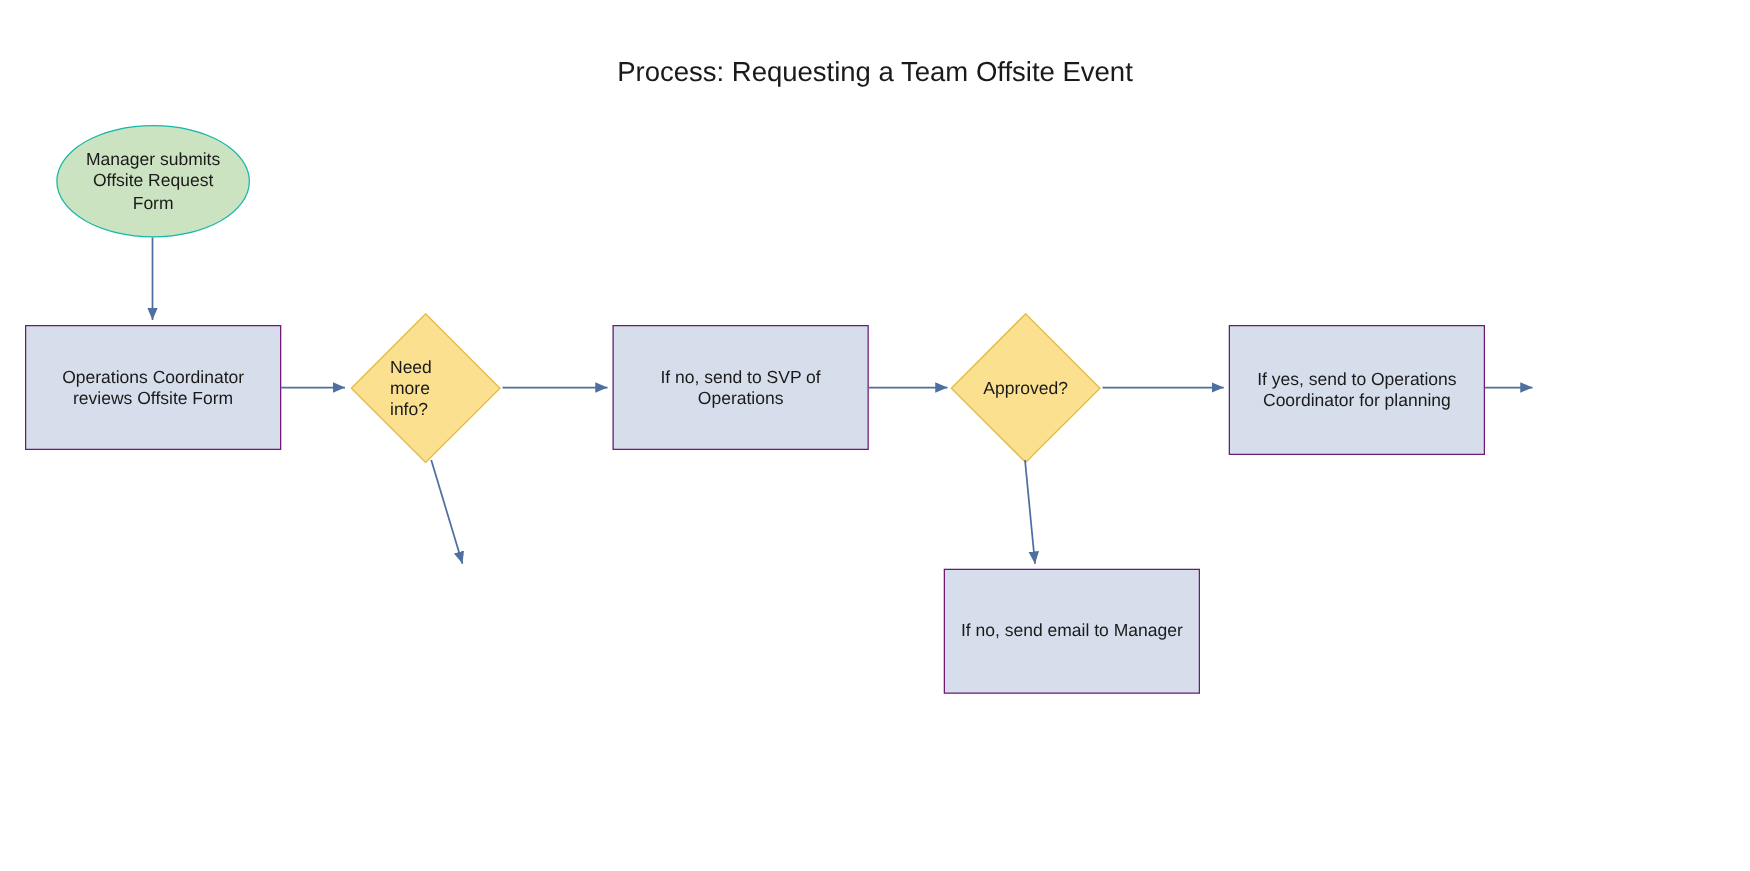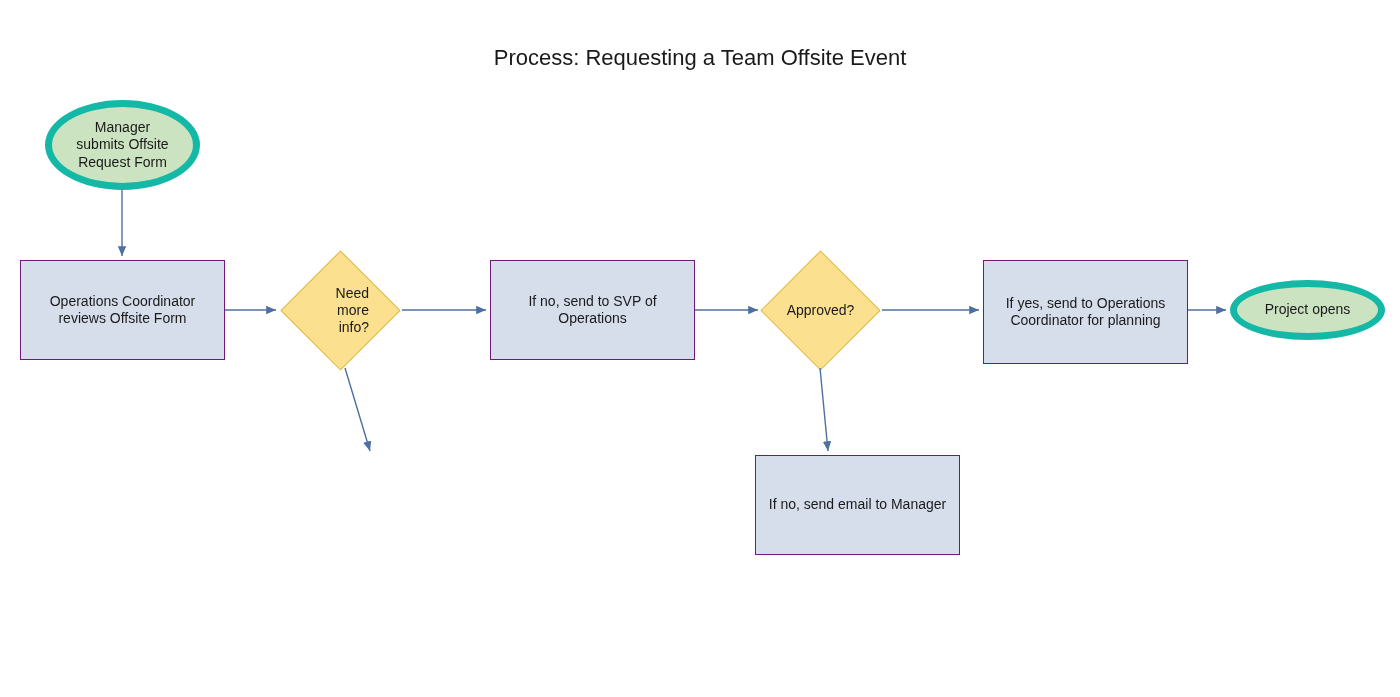--- a/index.html
+++ b/index.html
@@ -36,41 +36,41 @@
     line-height: 1.25;
     box-sizing: border-box;
   }
   .rect {
     background: #d6deec;
     border: 1px solid #701a75;
     padding: 8px;
   }
   .ellipse {
     background: #cbe3c0;
-    border: 7px solid #14b8a6;
+    border: 1px solid #14b8a6;
     border-radius: 50%;
     padding: 10px 18px;
   }
   .diamond-wrap {
     position: absolute;
   }
   .diamond-shape {
     position: absolute;
     inset: 0;
     background: #fbe08f;
     border: 1px solid #e0bb4a;
     transform: rotate(45deg);
   }
   .diamond-label {
     position: absolute;
     inset: 0;
     display: flex;
     align-items: center;
     justify-content: center;
-    text-align: right;
+    text-align: left;
     font-size: 14px;
     color: #1a1a1a;
     padding: 0 14px;
     line-height: 1.2;
   }
   svg.arrows {
     position: absolute;
     inset: 0;
     width: 1400px;
     height: 697px;
@@ -108,23 +108,20 @@
   </div>
 
   <div class="node rect" style="left:726px; top:455px; width:205px; height:100px;margin-left:29px;">
     <span>If no, send email to Manager</span>
   </div>
 
   <div class="node rect" style="left:983px; top:260px; width:205px; height:104px;">
     <span>If yes, send to Operations Coordinator for planning</span>
   </div>
 
-  <div class="node ellipse" style="left:1230px; top:280px; width:155px; height:60px;">
-    <span>Project opens</span>
-  </div>
 
   <svg class="arrows">
     <defs>
       <marker id="arrowhead" markerWidth="8" markerHeight="8" refX="7" refY="3" orient="auto" markerUnits="strokeWidth">
         <path d="M0,0 L7,3 L0,6 Z" fill="#4f6fa0"></path>
       </marker>
     </defs>
     <g stroke="#4f6fa0" stroke-width="1.4" fill="none" marker-end="url(#arrowhead)">
 
       <line x1="122" y1="190" x2="122" y2="256"></line>

